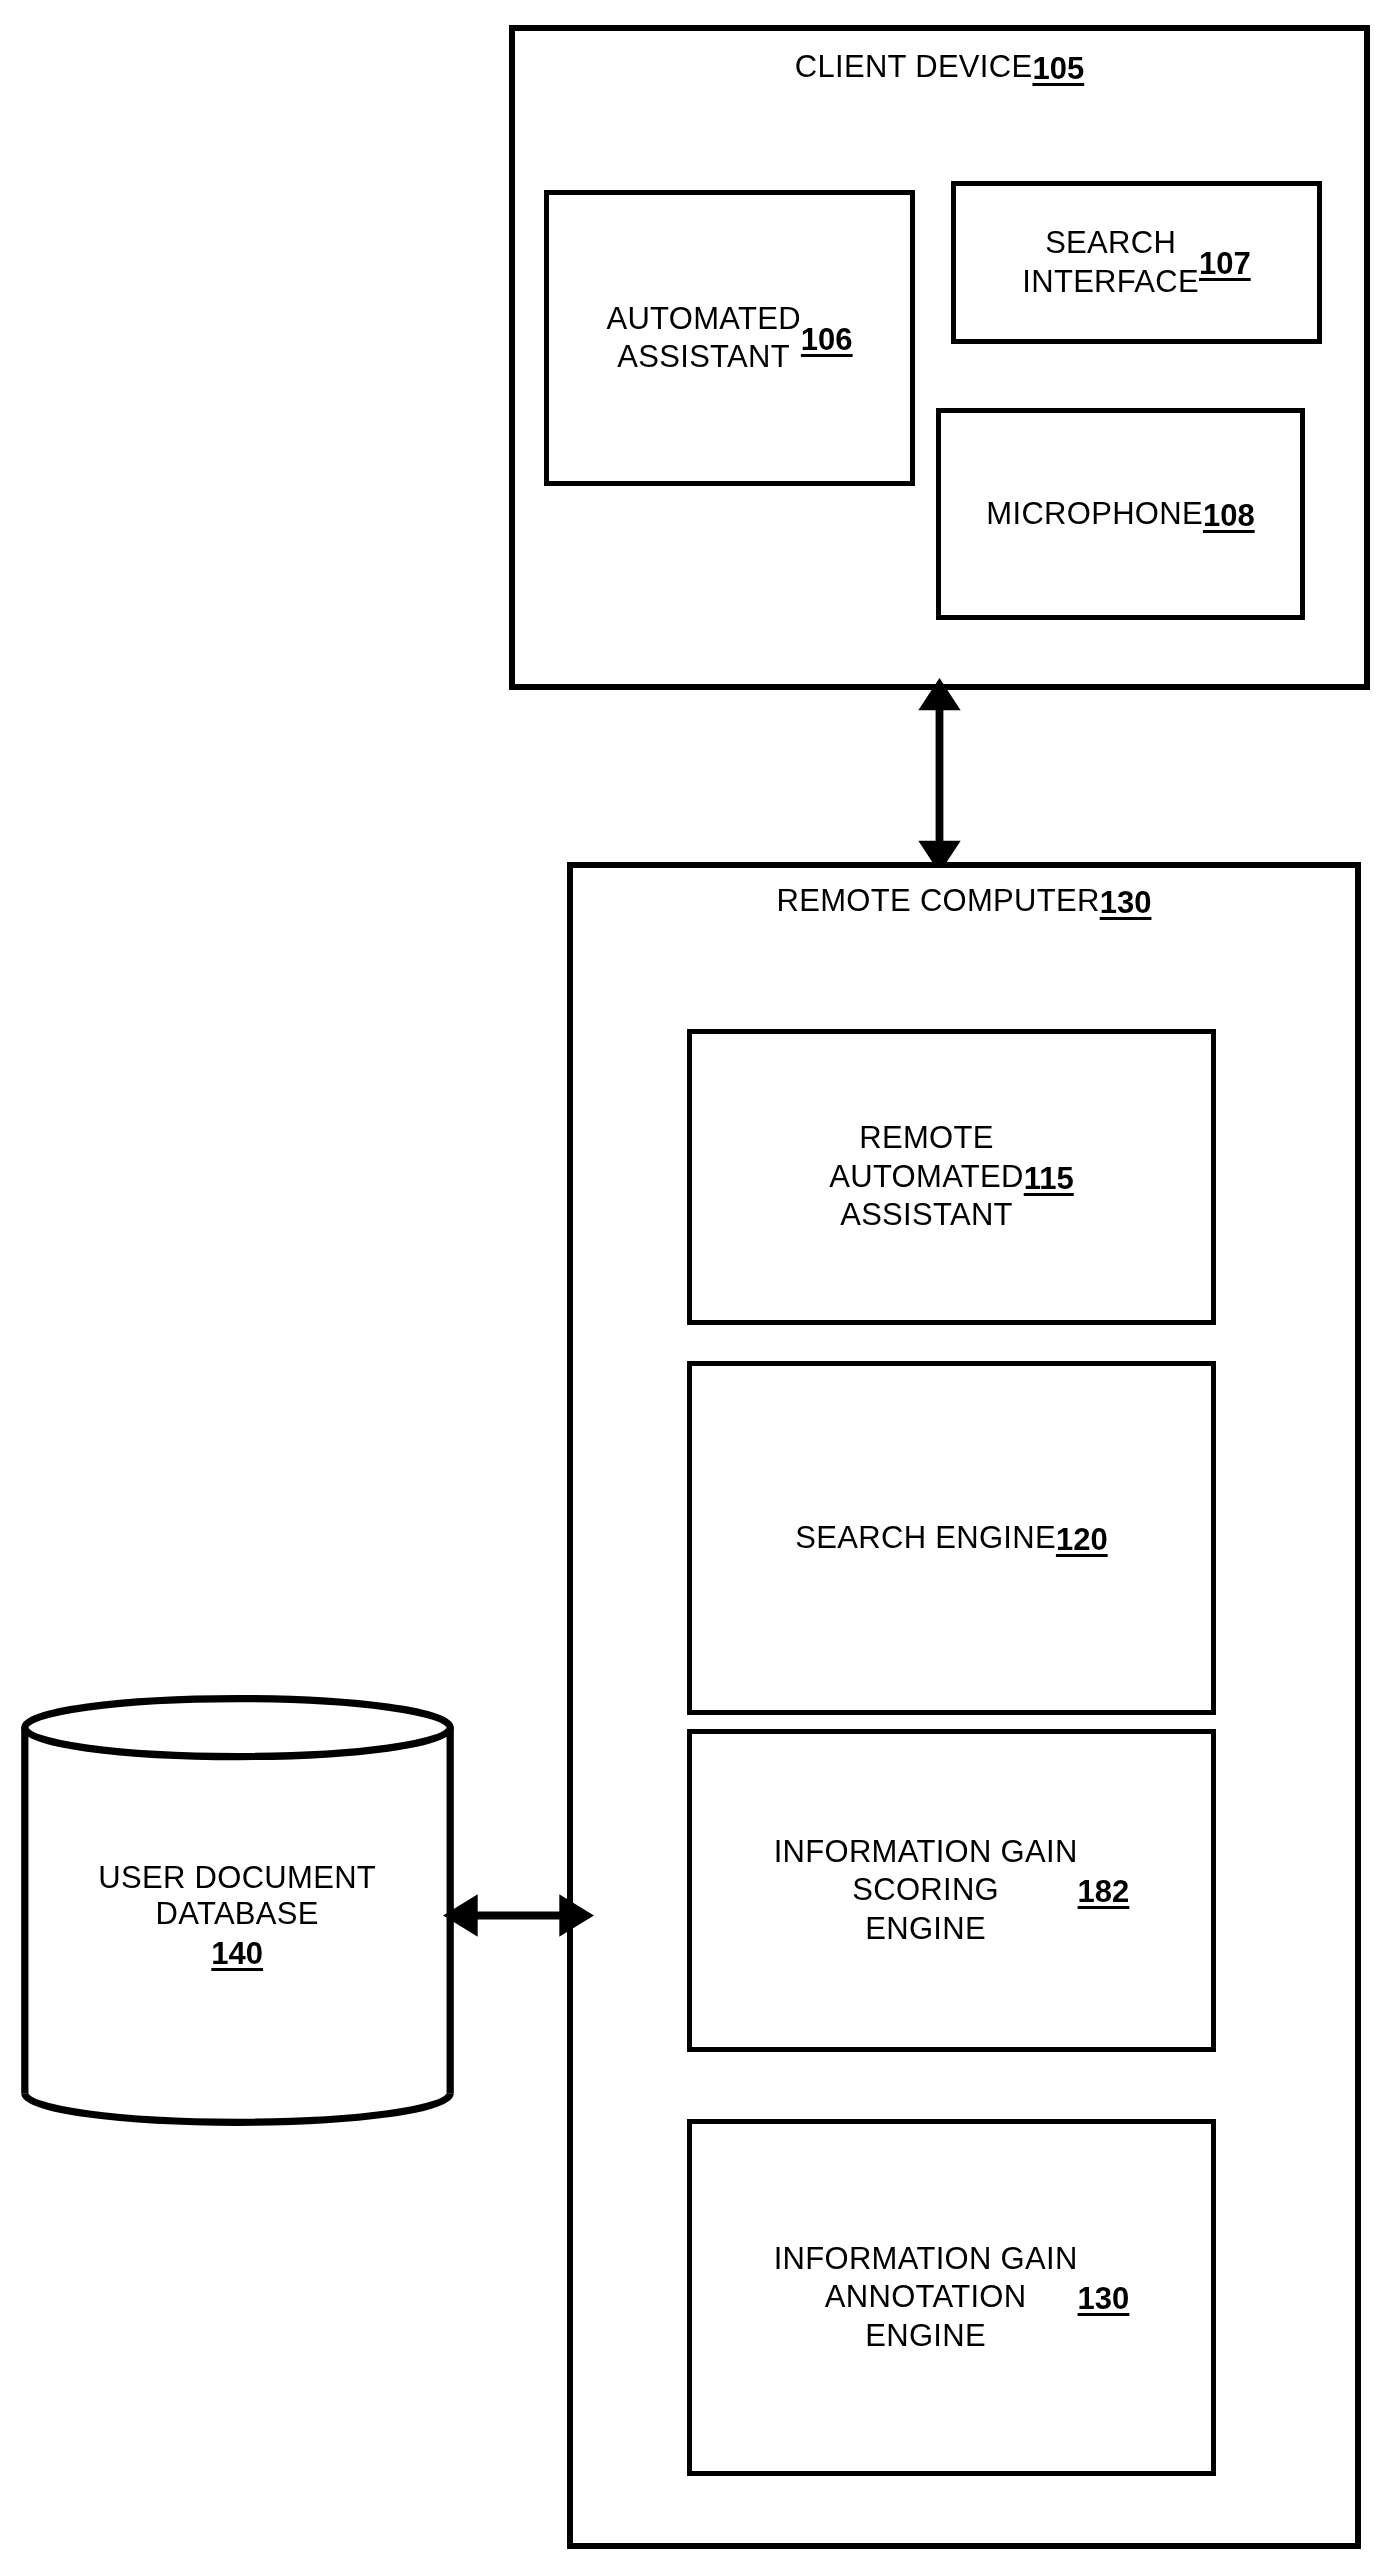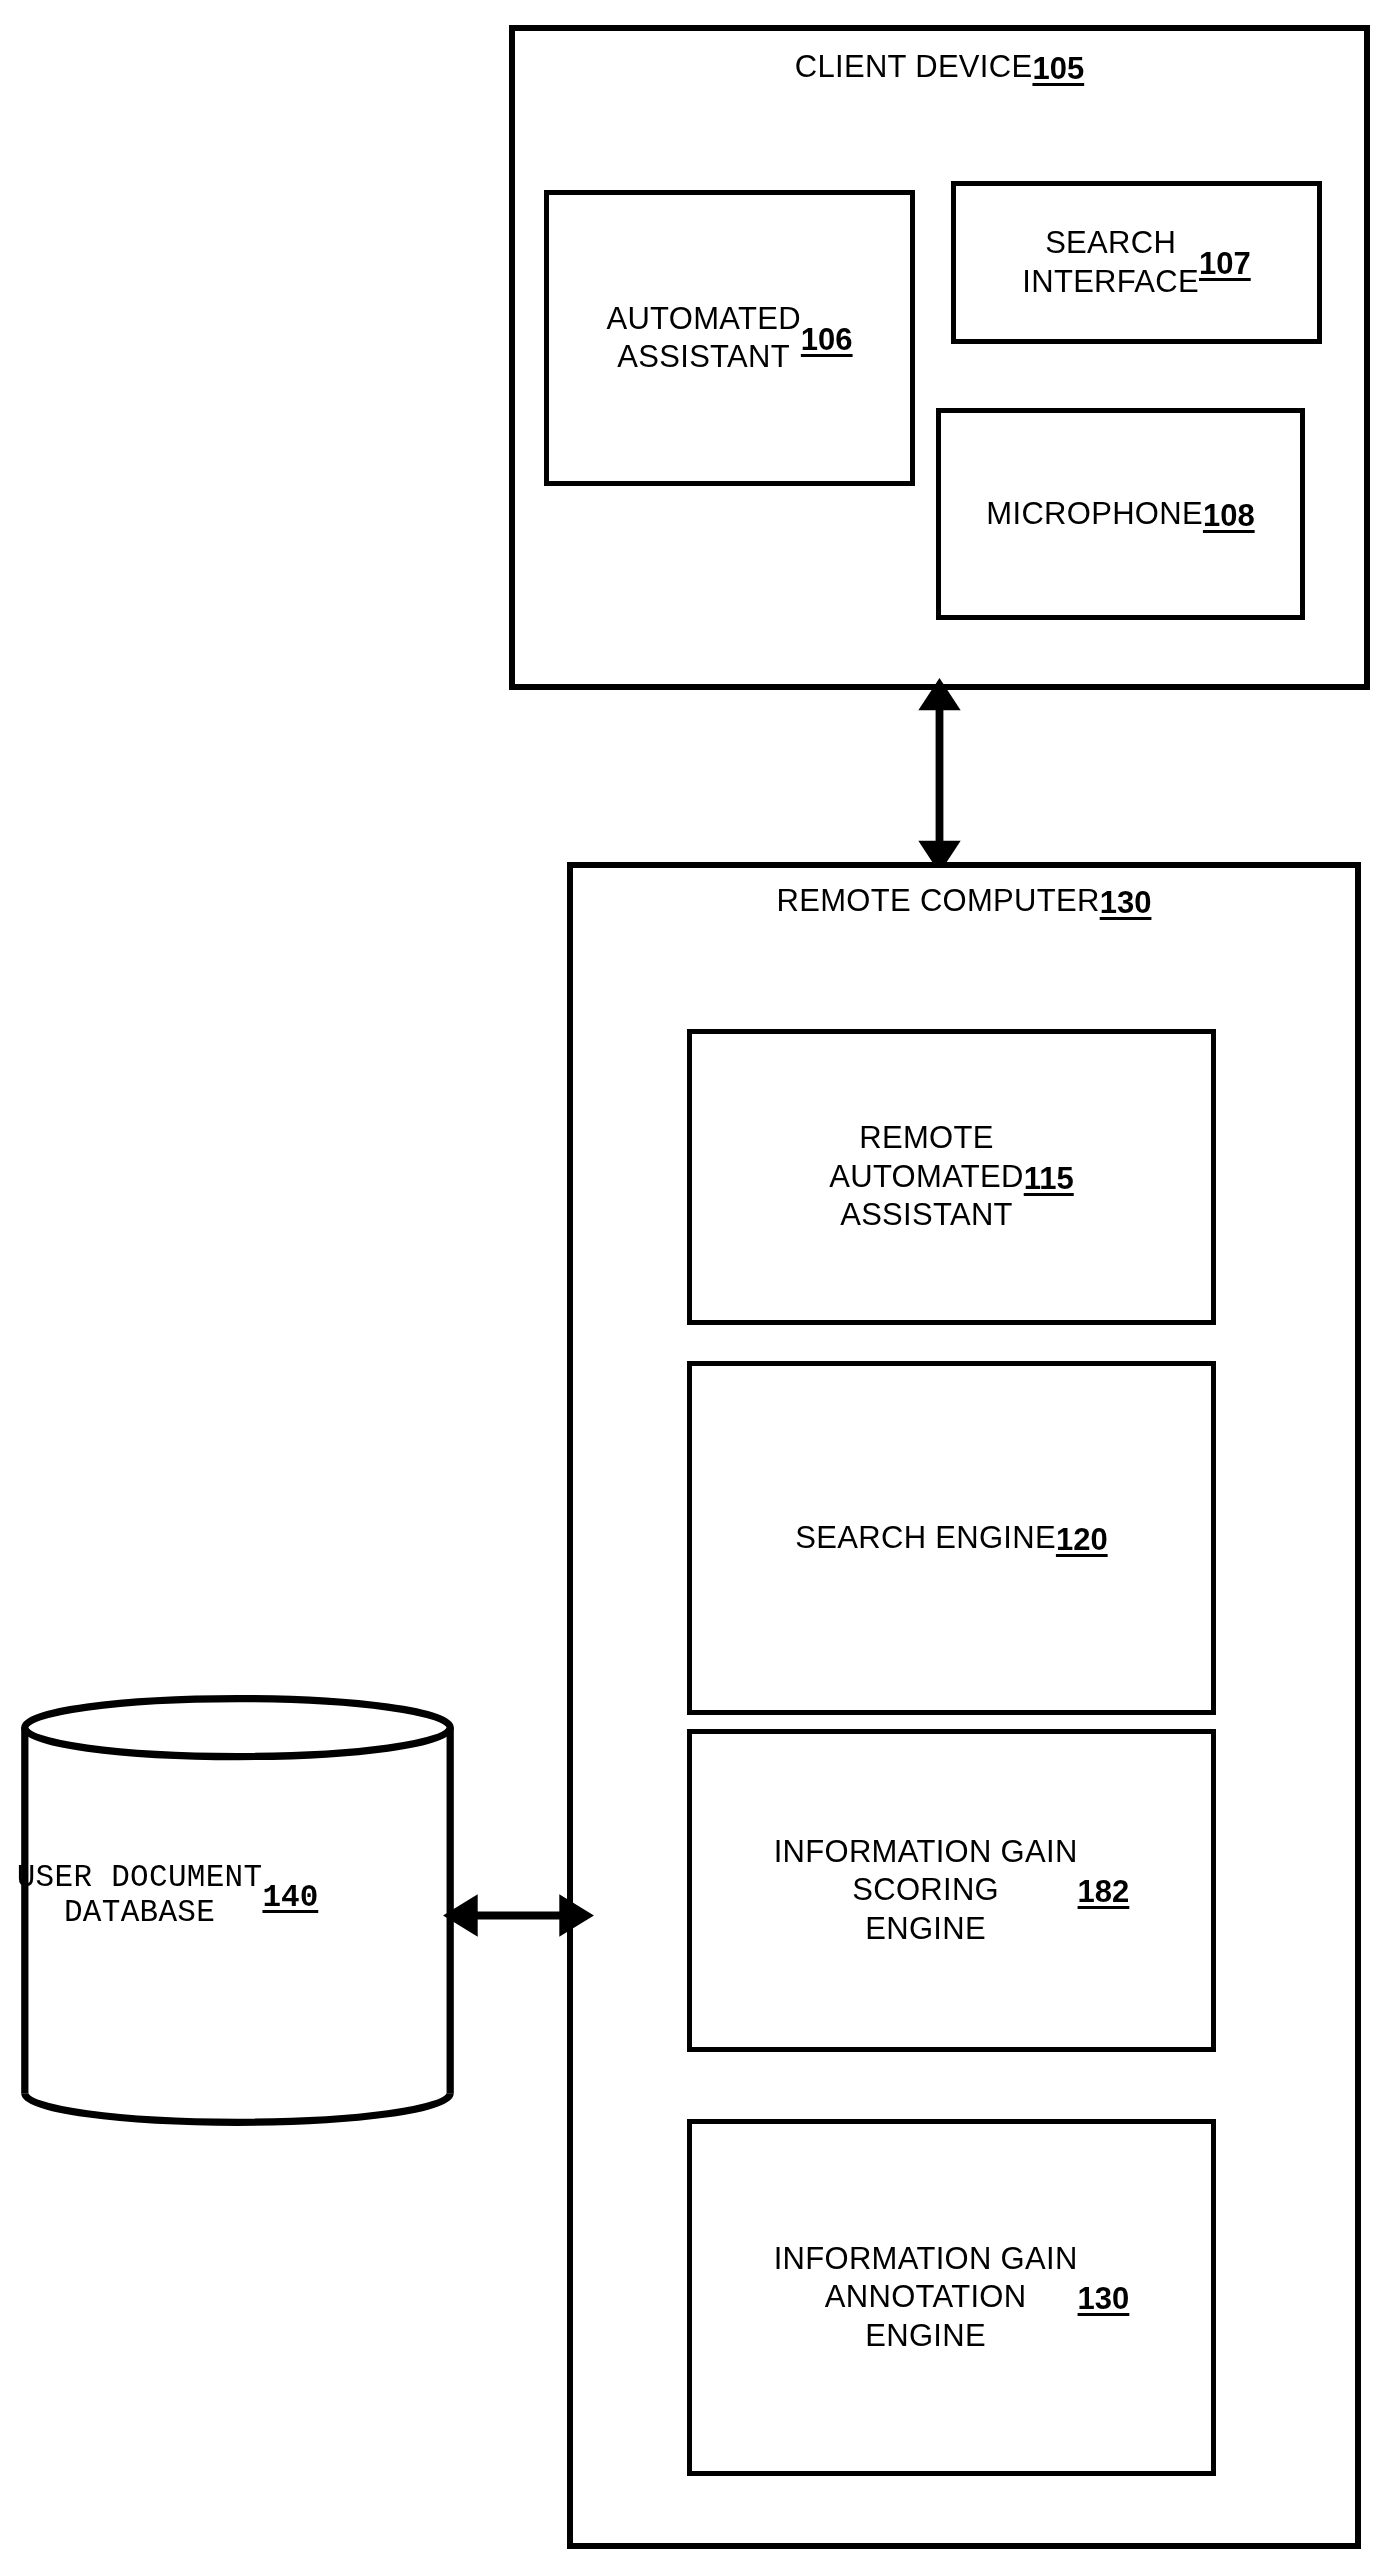--- a/index.html
+++ b/index.html
@@ -97,23 +97,23 @@
     left: 0; top: 0;
     width: 100%;
     height: 100%;
   }
   #db-text {
     position: absolute;
     left: 0;
     top: 167px;
     width: 441px;
     display: flex;
+    flex-direction: column;
     align-items: center;
     text-align: center;
-    font-family: Liberation Mono, monospace;
   }
 
   
   .arrow-svg { position: absolute; overflow: visible; }
   #arrow-client-remote { left: 892px; top: 678px; width: 95px; height: 195px; }
   #arrow-db-remote     { left: 443px;  top: 1868px; width: 151px; height: 95px; }
 </style>
 </head>
 <body>
 

